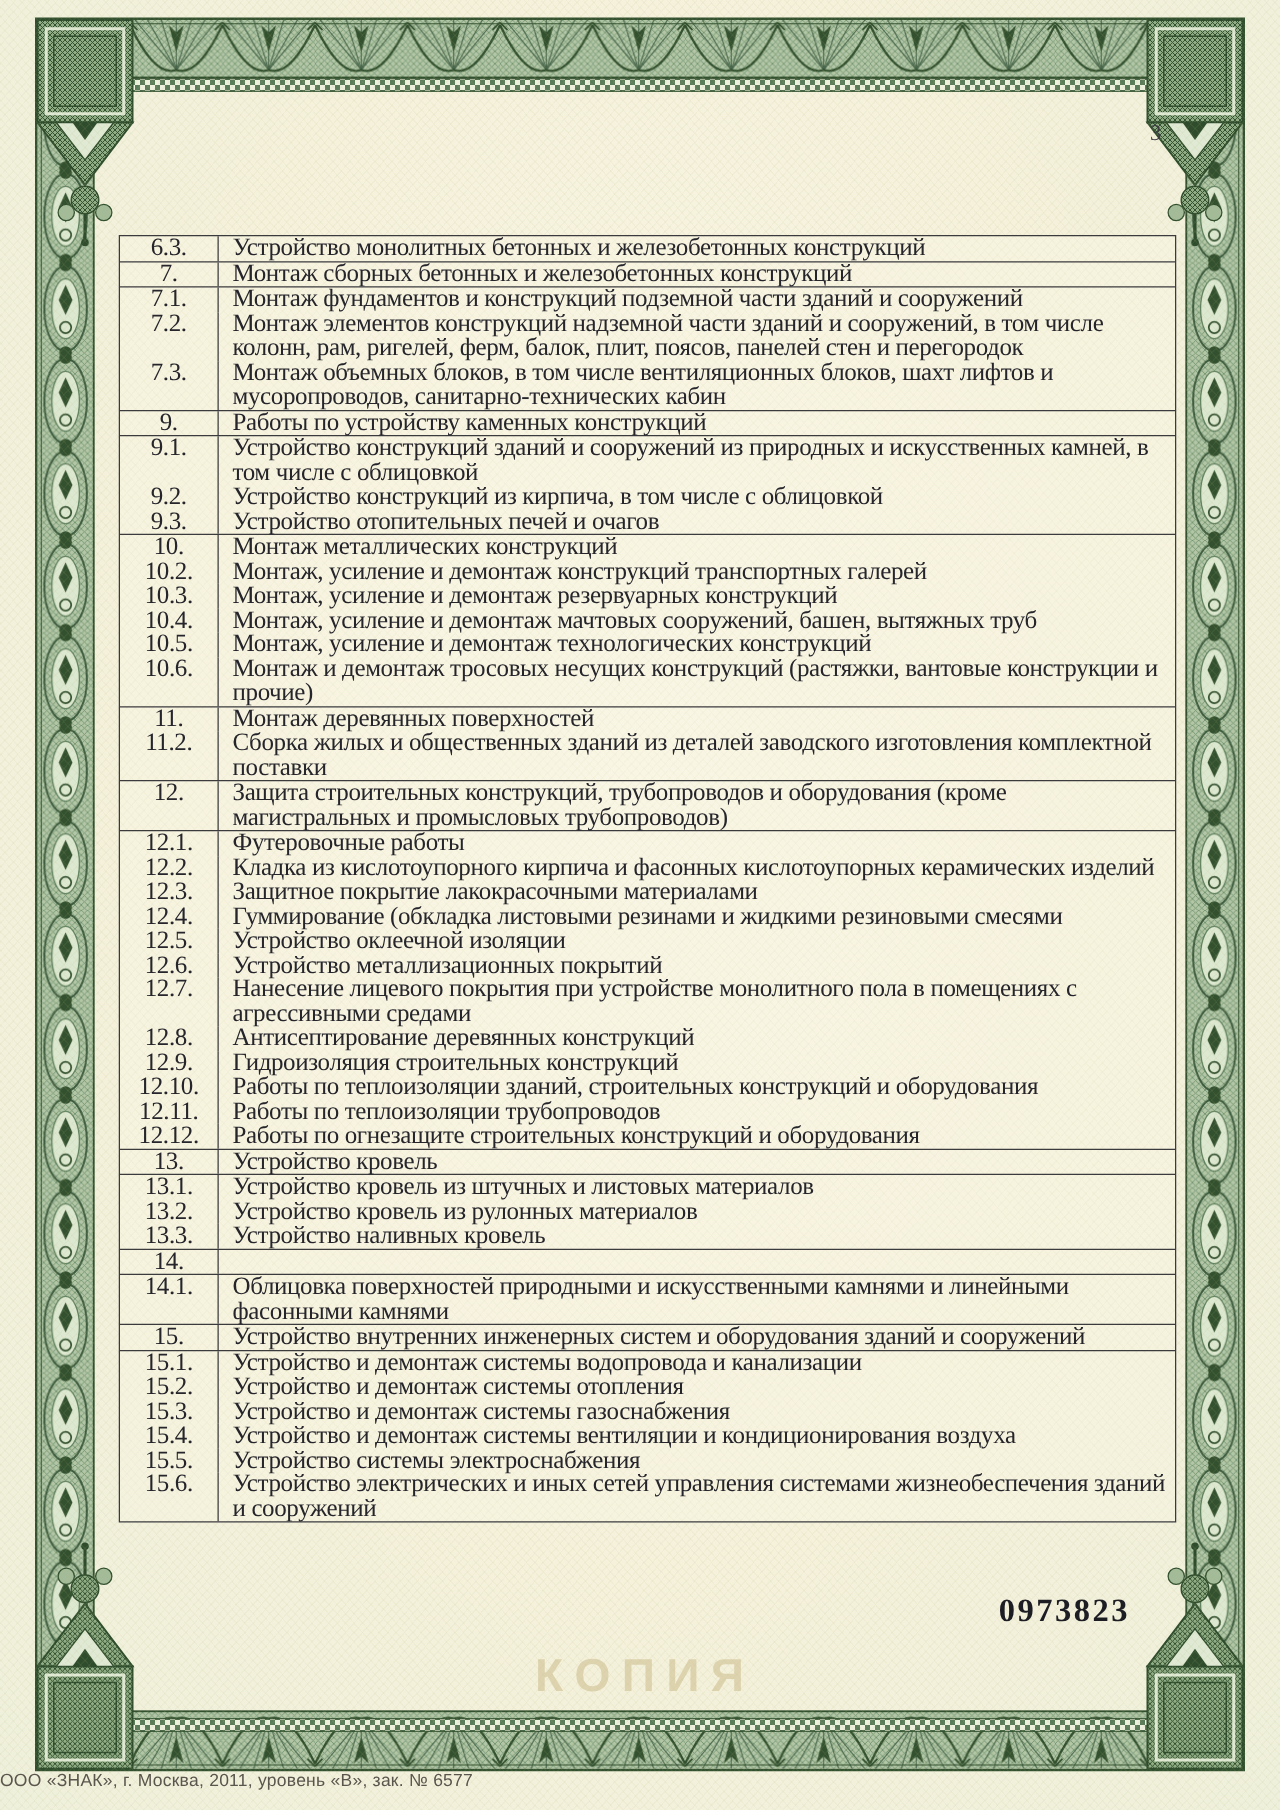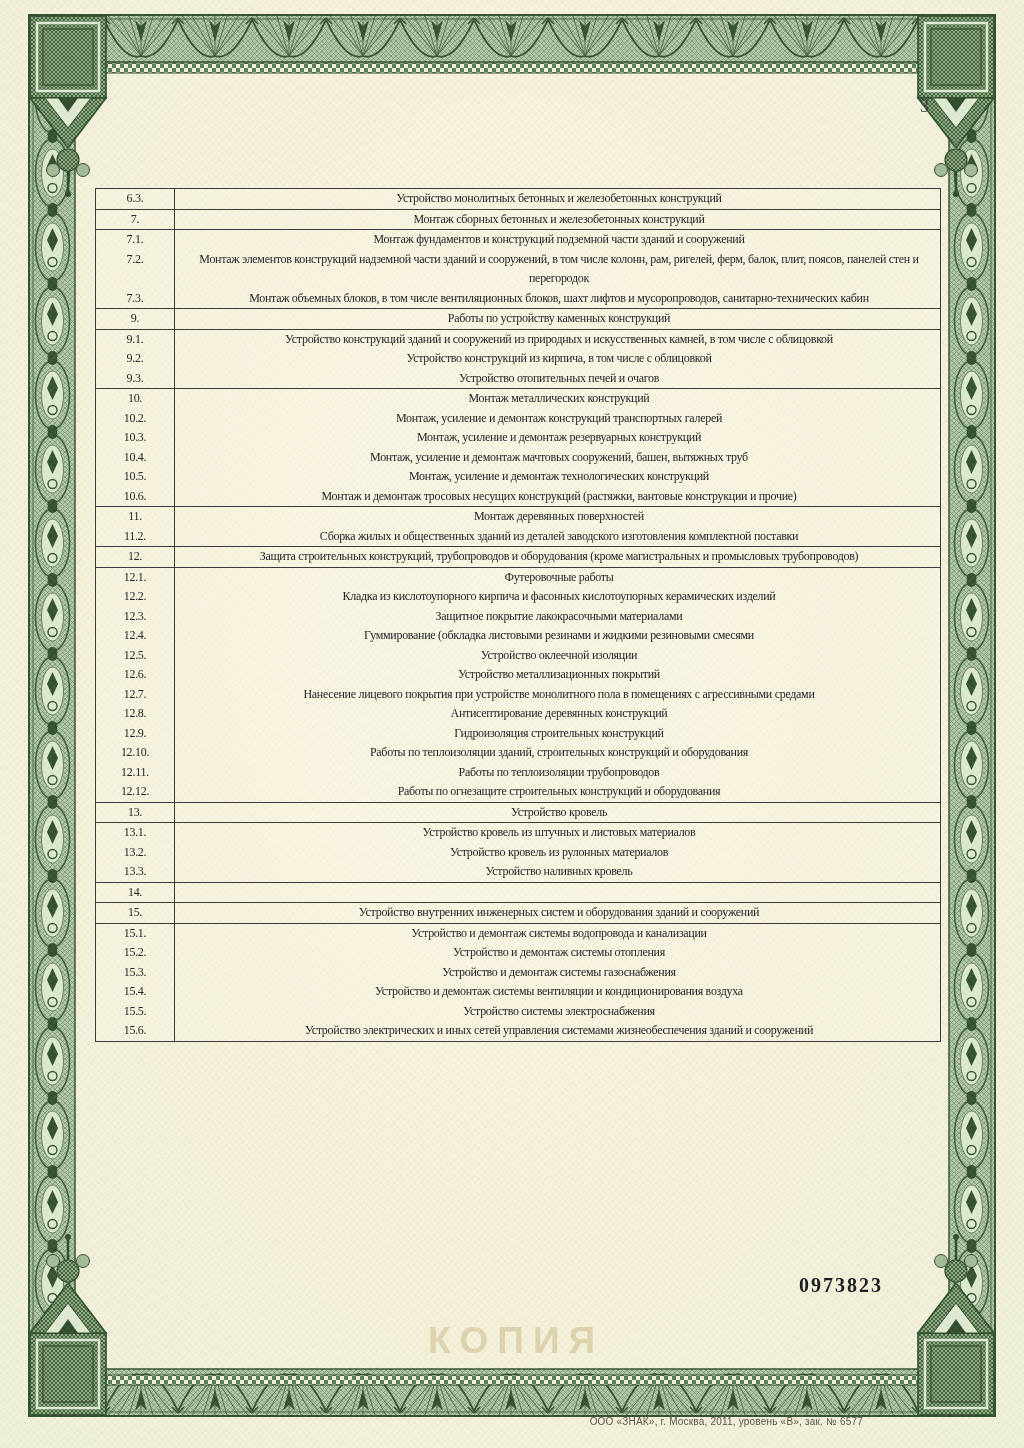--- a/index.html
+++ b/index.html
@@ -14,40 +14,40 @@
       repeating-linear-gradient(48deg,  rgba(186,186,120,.08) 0 1px, transparent 1px 5px),
       repeating-linear-gradient(-48deg, rgba(166,186,126,.08) 0 1px, transparent 1px 5px);
   }
   svg.frame { position:absolute; left:0; top:0; }
 
   .page-number { position:absolute; left:920px; top:96px; font-size:18px; color:#3c3c42; }
 
   .works-table {
     position:absolute; left:95px; top:188px; width:846px;
     border:1.6px solid #3b3b3e; box-sizing:border-box;
-    font-size:12px; line-height:19.5px; letter-spacing:-0.3px; color:#25252b;
+    font-size:20px; line-height:19.5px; letter-spacing:-0.3px; color:#25252b;
     background:rgba(250,247,230,0.35);
   }
   .trow { display:flex; align-items:stretch; }
   .trow.rule { border-top:1.4px solid #3b3b3e; }
   .tnum { flex:0 0 74px; border-right:1.4px solid #3b3b3e; text-align:center; padding:0 2px; }
-  .ttext { flex:1; padding:0 8px 0 11px;text-align:center; }
+  .ttext { flex:1; padding:0 8px 0 11px; }
 
   .serial {
     position:absolute; left:799px; top:1274px;
-    font-size:20px; font-weight:bold; letter-spacing:2px; color:#1d1d24;
+    font-size:26px; font-weight:bold; letter-spacing:2px; color:#1d1d24;
   }
   .watermark {
     position:absolute; left:428px; top:1320px;
     font-family:"Liberation Sans", sans-serif; font-weight:bold;
     font-size:37px; letter-spacing:9px; color:#ccbc8c; opacity:.55;
   }
   .imprint {
-    position:absolute; left:0; top:1416px; width:863px; text-align:right;
-    font-family:"Liberation Sans", sans-serif; font-size:10px; color:#5a554d; letter-spacing:.2px;
+    position:absolute; left:0; top:1416px; width:863px; text-align:left;
+    font-family:"Liberation Sans", sans-serif; font-size:14px; color:#5a554d; letter-spacing:.2px;
   }
 </style>
 </head>
 <body>
 
 <div class="page">
 
   <svg class="frame" width="1024" height="1448" viewBox="0 0 1024 1448" aria-hidden="true">
     <defs>
       <pattern id="gtex" width="5" height="5" patternUnits="userSpaceOnUse">
@@ -273,20 +273,24 @@
         <div class="ttext">Устройство кровель из рулонных материалов</div>
       </div>
       <div class="trow">
         <div class="tnum">13.3.</div>
         <div class="ttext">Устройство наливных кровель</div>
       </div>
       <div class="trow rule">
         <div class="tnum">14.</div>
       </div>
       <div class="trow rule">
+        <div class="tnum">14.1.</div>
+        <div class="ttext">Облицовка поверхностей природными и искусственными камнями и линейными фасонными камнями</div>
+      </div>
+      <div class="trow rule">
         <div class="tnum">15.</div>
         <div class="ttext">Устройство внутренних инженерных систем и оборудования зданий и сооружений</div>
       </div>
       <div class="trow rule">
         <div class="tnum">15.1.</div>
         <div class="ttext">Устройство и демонтаж системы водопровода и канализации</div>
       </div>
       <div class="trow">
         <div class="tnum">15.2.</div>
         <div class="ttext">Устройство и демонтаж системы отопления</div>

